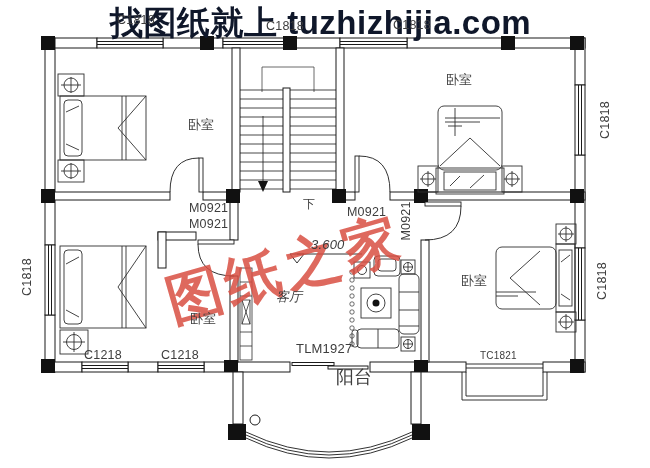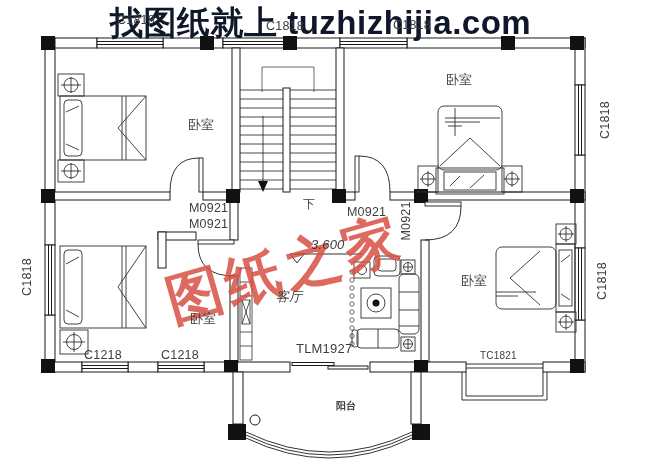--- a/index.html
+++ b/index.html
@@ -360,19 +360,19 @@
   <div class="lbl cad" style="left:189px;top:202px;">M0921</div>
   <div class="lbl cad" style="left:189px;top:218px;">M0921</div>
   <div class="lbl cad" style="left:347px;top:206px;">M0921</div>
   <div class="lbl cad rot" style="left:406px;top:221px;">M0921</div>
 
   <div class="lbl cjk" style="left:188px;top:118px;">卧室</div>
   <div class="lbl cjk" style="left:446px;top:73px;">卧室</div>
   <div class="lbl cjk" style="left:190px;top:312px;">卧室</div>
   <div class="lbl cjk" style="left:461px;top:274px;">卧室</div>
   <div class="lbl cjk" style="left:276px;top:290px;font-style:italic;">客厅</div>
-  <div class="lbl cjk" style="left:336px;top:401px;font-size:10px;font-weight:bold;">阳台</div>
+  <div class="lbl cjk" style="left:336px;top:368px;font-size:18px;">阳台</div>
 
   <div class="lbl cjk" style="left:303px;top:198px;font-size:12px;">下</div>
   <div class="lbl cad" style="left:311px;top:238px;font-size:13px;font-style:italic;">3.600</div>
 
 </div>
 </div>
 
 </body></html>

